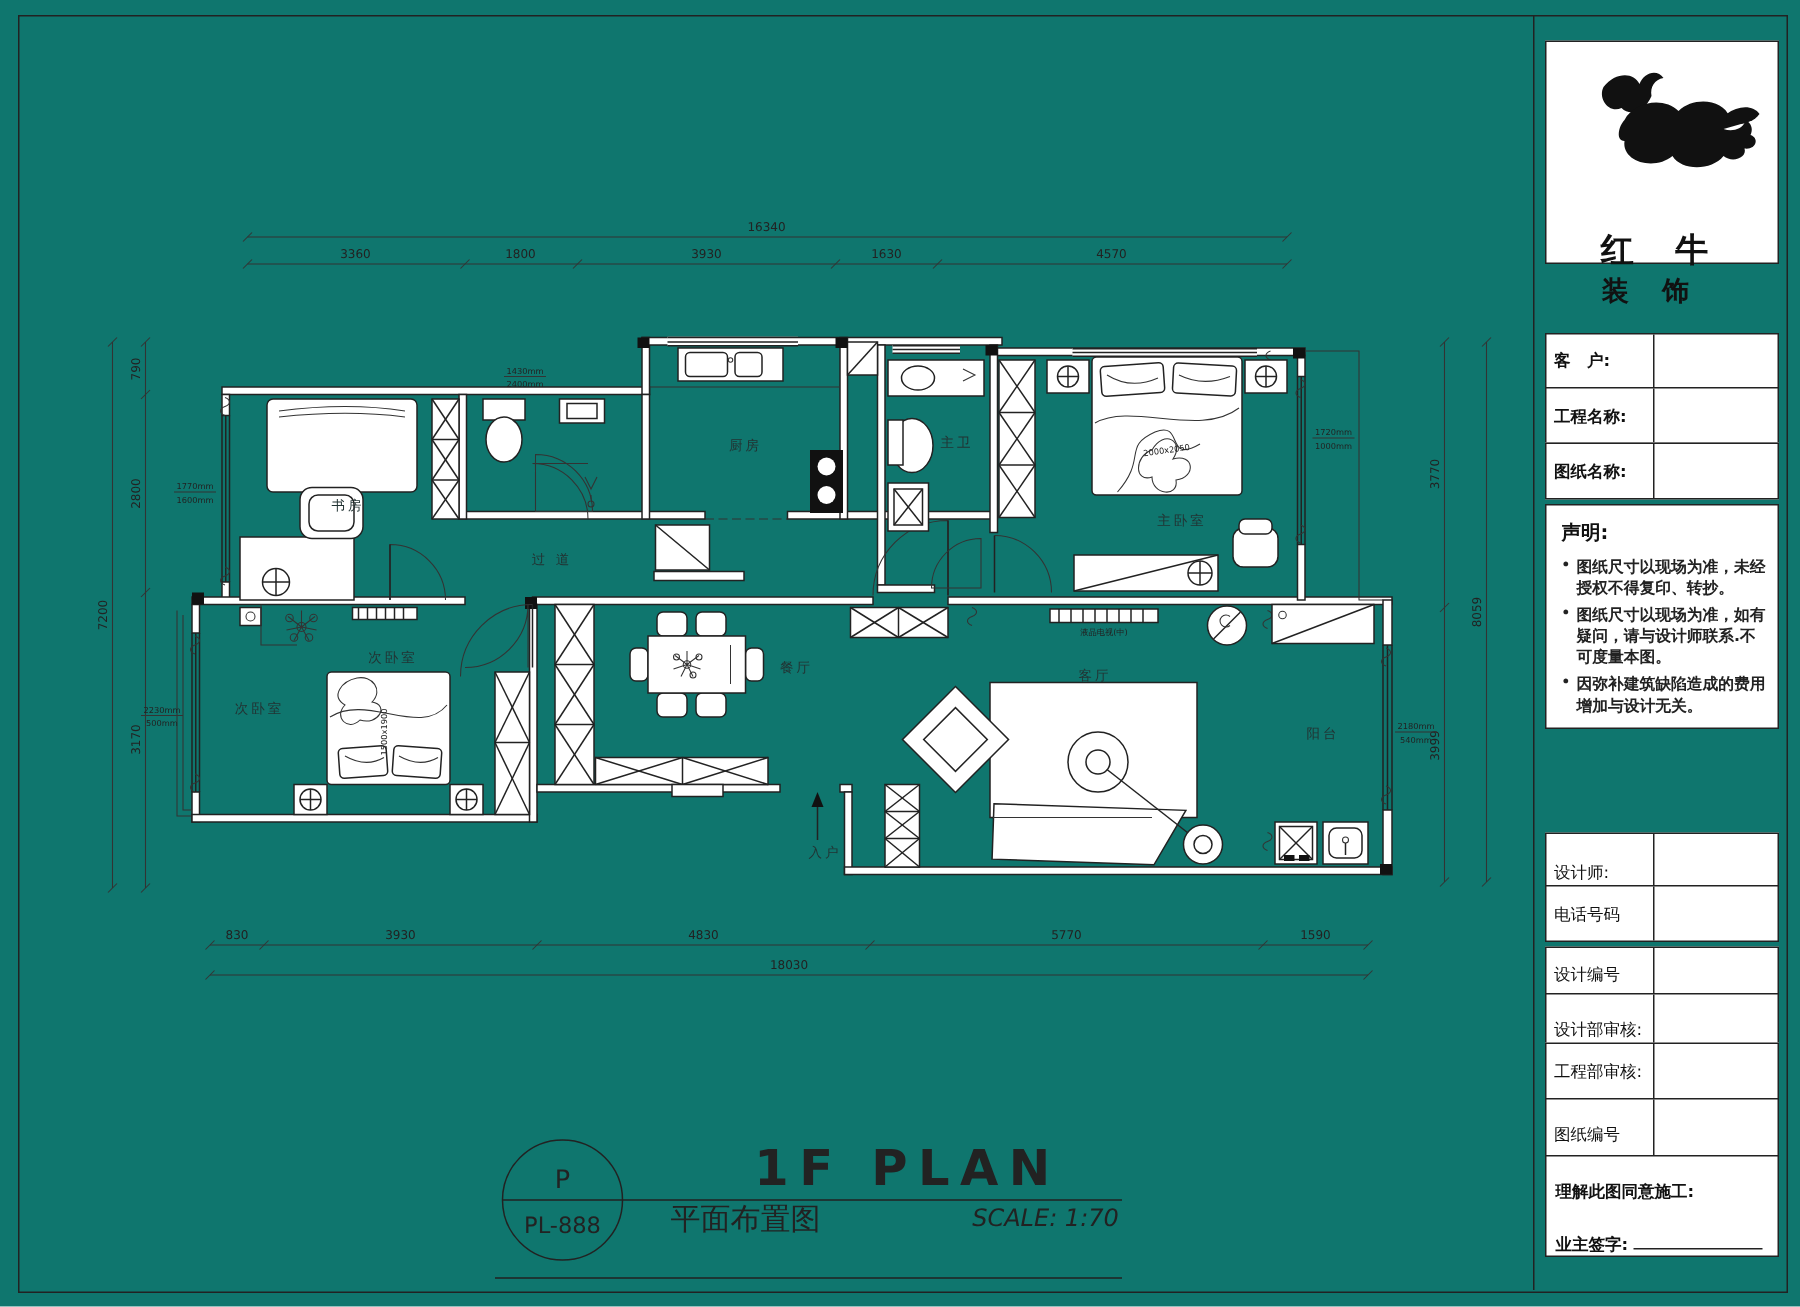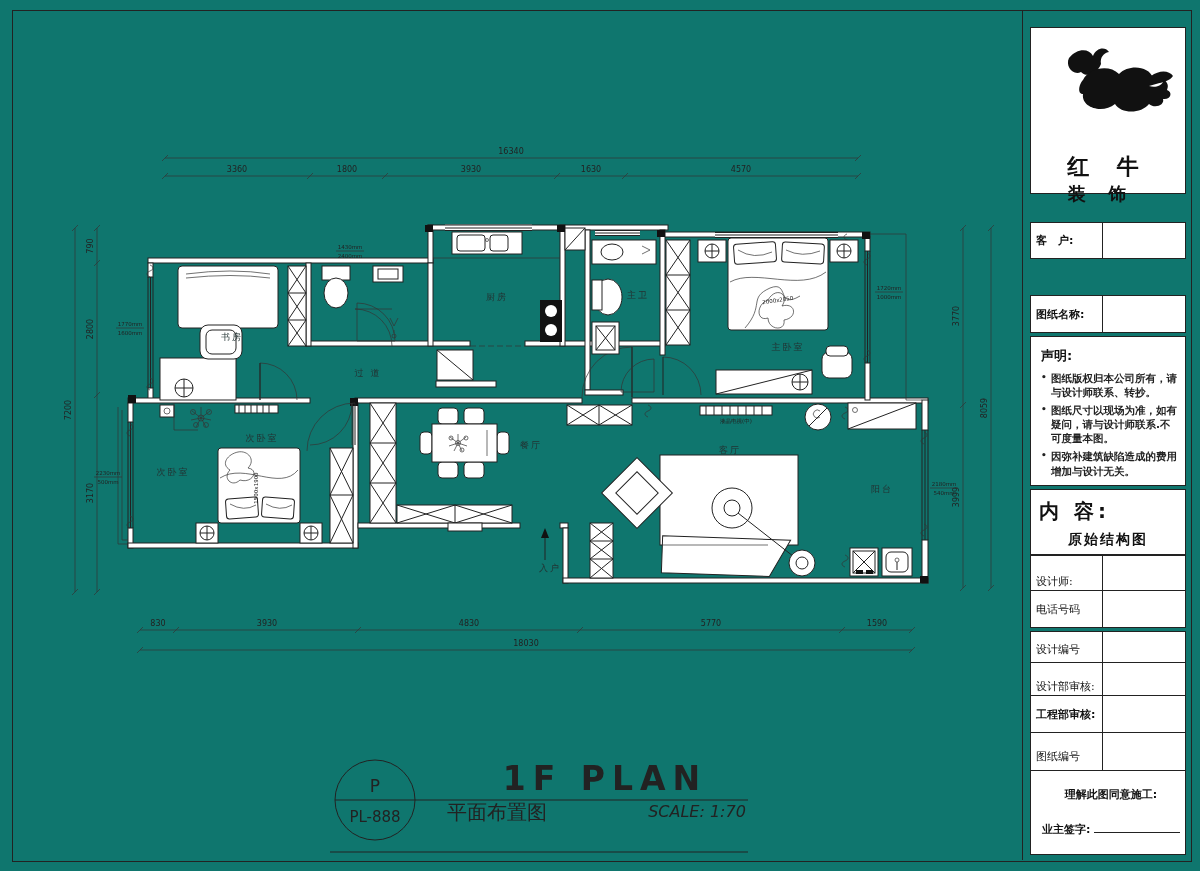--- a/index.html
+++ b/index.html
@@ -508,56 +508,58 @@
       <line class="ln" x1="335" y1="800" x2="748" y2="800"></line>
       <text x="375" y="792" text-anchor="middle" font-size="17">P</text>
       <text x="375" y="822" text-anchor="middle" font-size="15">PL-888</text>
       <text x="605" y="790" text-anchor="middle" font-size="33" font-weight="bold" letter-spacing="7">1F PLAN</text>
       <text x="497" y="819" text-anchor="middle" font-size="20">平面布置图</text>
       <text x="697" y="817" text-anchor="middle" font-size="16" font-style="italic">SCALE: 1:70</text>
       <line class="ln" x1="330" y1="852" x2="748" y2="852"></line>
     </g>
   </svg>
 
-  <div class="tbbox" style="top:27px;height:167px;">
+  <div class="tbbox" style="top:27px;height:149px;">
     <svg width="154" height="120" viewBox="0 0 154 120">
       <path class="blk" d="M38,30 c8,-10 20,-10 24,-2 c3,-8 12,-10 16,-4 c-6,1 -9,6 -8,12 c-4,10 -14,14 -20,8 c-8,4 -16,-6 -12,-14 z"></path>
       <path class="blk" d="M52,52 c6,-12 26,-16 36,-6 c10,-10 30,-8 34,4 c8,-2 18,4 14,12 c6,2 4,10 -4,9 c2,6 -8,10 -14,5 c-8,10 -28,10 -34,0 c-12,10 -34,4 -32,-10 c-6,0 -4,-10 0,-14 z M118,58 c6,2 12,0 14,-4"></path>
       <path class="blk" d="M120,48 c8,-6 18,-6 22,0 c-4,6 -14,8 -22,6 z"></path>
     </svg>
     <div class="logo-name">红 牛</div>
     <div class="logo-sub">装 饰</div>
   </div>
 
   <div class="tbbox" style="top:222px;height:37px;">
     <div class="tbrow">
         <div class="tblabel">客　户:</div>
         <div class="tbvalue"></div>
       </div>
   </div>
+  <div class="tbbox" style="top:258px;height:38px;">
+    <div class="tbrow">
+        <div class="tblabel">工程名称:</div>
+        <div class="tbvalue"></div>
+      </div>
+  </div>
   <div class="tbbox" style="top:295px;height:38px;">
     <div class="tbrow">
         <div class="tblabel">图纸名称:</div>
         <div class="tbvalue"></div>
       </div>
   </div>
 
   <div class="tbbox" style="top:336px;height:150px;">
     <div class="stmt">
       <div class="stmt-title">声明:</div>
-      <div class="stmt-item">图纸版权归本公司所有，请与设计师联系、转抄。</div>
+      <div class="stmt-item">图纸尺寸以现场为准，未经授权不得复印、转抄。</div>
       <div class="stmt-item">图纸尺寸以现场为准，如有疑问，请与设计师联系.不可度量本图。</div>
       <div class="stmt-item">因弥补建筑缺陷造成的费用增加与设计无关。</div>
     </div>
   </div>
 
-  <div class="tbbox" style="top:489px;height:66px;">
-    <div class="content-label">内 容:</div>
-    <div class="content-value">原始结构图</div>
-  </div>
 
   <div class="tbbox" style="top:555px;height:52px;">
     <div class="tbrow">
         <div class="tblabel" style="font-weight:normal">设计师:</div>
         <div class="tbvalue"></div>
       </div>
   </div>
   <div class="tbbox" style="top:590px;height:38px;">
     <div class="tbrow">
         <div class="tblabel" style="font-weight:normal">电话号码</div>
@@ -571,31 +573,31 @@
       </div>
   </div>
   <div class="tbbox" style="top:662px;height:48px;">
     <div class="tbrow">
         <div class="tblabel" style="font-weight:normal">设计部审核:</div>
         <div class="tbvalue"></div>
       </div>
   </div>
   <div class="tbbox" style="top:695px;height:38px;">
     <div class="tbrow">
-        <div class="tblabel" style="font-weight:bold">工程部审核:</div>
+        <div class="tblabel" style="font-weight:normal">工程部审核:</div>
         <div class="tbvalue"></div>
       </div>
   </div>
   <div class="tbbox" style="top:732px;height:48px;">
     <div class="tbrow">
         <div class="tblabel" style="font-weight:normal">图纸编号</div>
         <div class="tbvalue"></div>
       </div>
   </div>
 
-  <div class="tbbox" style="top:770px;height:85px;text-align:center;">
+  <div class="tbbox" style="top:770px;height:68px;">
     <div class="footer-line" style="margin-top:16px">理解此图同意施工:</div>
     <div class="footer-line" style="margin-top:18px">
       <span>业主签字:</span>
       <span class="sign-underline"></span>
     </div>
   </div>
 </div>
 
 </body></html>

